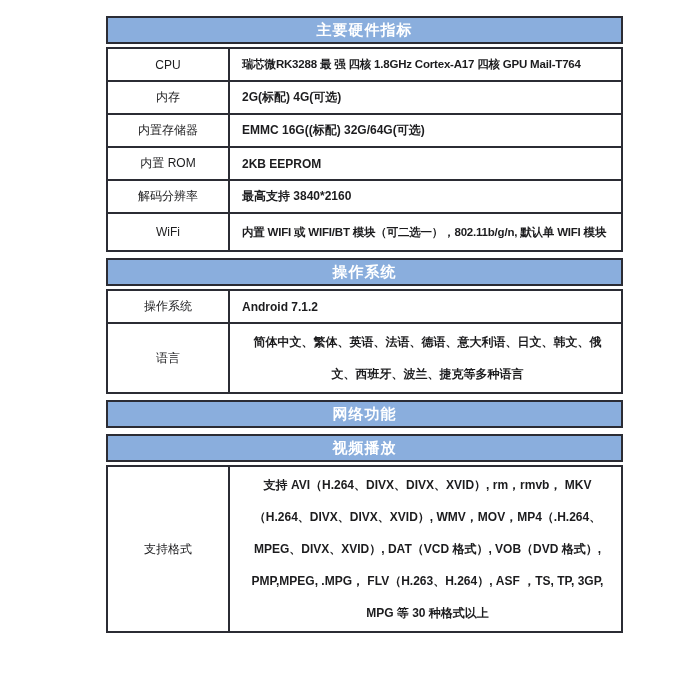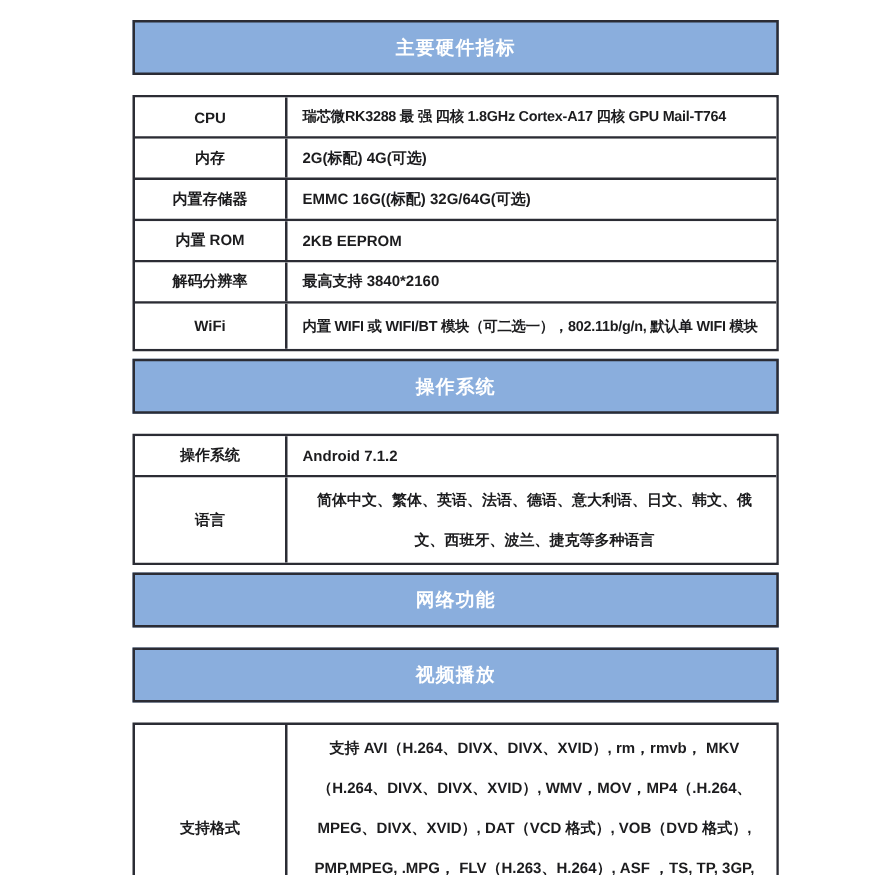--- a/index.html
+++ b/index.html
@@ -17,45 +17,45 @@
     color: var(--text);
     overflow: hidden;
   }
   .spec-table {
     position: absolute;
     left: 106px; top: 16px;
     width: 517px;
   }
   .section { margin-bottom: 6px; }
   .sec-header {
-    height: 44px;
+    height: 28px;
     background: var(--header-bg);
     border: 2px solid var(--border);
     display: flex; align-items: center; justify-content: center;
     color: var(--header-text);
     font-size: 15px; font-weight: 700;
-    margin-bottom: 16px;
+    margin-bottom: 3px;
     letter-spacing: 1px;
   }
   .rows { border: 2px solid var(--border); }
   .row {
     display: flex;
     border-bottom: 2px solid var(--border);
     min-height: 33px;
     background: #fff;
   }
   .row:last-child { border-bottom: none; }
   .cell { display: flex; align-items: center; }
   .cell.label {
     width: 122px;
     flex: 0 0 122px;
     justify-content: center;
     text-align: center;
     border-right: 2px solid var(--border);
-    font-size: 12px; font-weight: 700;
+    font-size: 12px; font-weight: 400;
     padding: 2px 4px;
   }
   .cell.value {
     flex: 1 1 auto;
     padding: 2px 8px 2px 12px;
     font-size: 12px; font-weight: 700;
     text-align: center;
     min-width: 0;
   }
   .cell.value.oneline {

